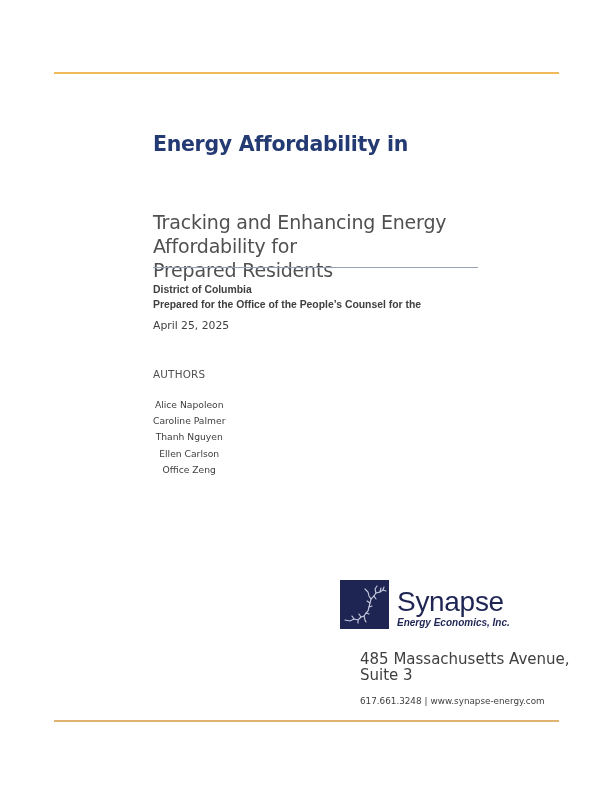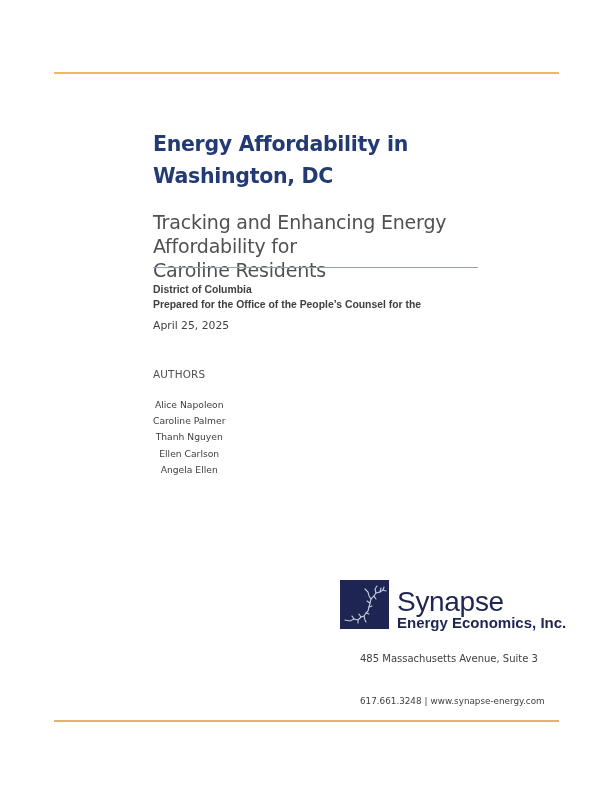--- a/index.html
+++ b/index.html
@@ -11,57 +11,56 @@
   .divider { position: absolute; left: 153px; top: 267px; width: 325px; height: 1px; background: #9aa0b8; }
   .prepared { position: absolute; left: 153px; top: 282px; width: 320px; color: #404040; font-family: "Liberation Sans", sans-serif; font-weight: bold; font-size: 10.4px; line-height: 15px; }
   .date { position: absolute; left: 153px; top: 318px; color: #404040; font-family: "DejaVu Sans", sans-serif; font-size: 10.8px; line-height: 16px; }
   .authors-heading { position: absolute; left: 153px; top: 368px; color: #505050; font-family: "DejaVu Sans", sans-serif; font-size: 10.4px; letter-spacing: 0.2px; }
   .authors-list { position: absolute; left: 153px; top: 397px; margin: 0; padding: 0; list-style: none; text-align: center; }
   .authors-list li { color: #404040; font-family: "DejaVu Sans", sans-serif; font-size: 9.2px; line-height: 16.2px; }
   .logo { position: absolute; left: 340px; top: 580px; display: flex; align-items: flex-end; }
   .logo-mark { width: 49px; height: 49px; background: #1e2553; }
   .logo-text { margin-left: 8px; }
   .logo-name { color: #1e2553; font-family: "Liberation Sans", sans-serif; font-size: 28px; font-weight: 500; line-height: 28px; letter-spacing: -0.3px; }
-  .logo-tag { color: #1e2553; font-family: "Liberation Sans", sans-serif; font-weight: bold; font-size: 15px; line-height: 12px; margin-top: 1px; }
-  .address { position: absolute; left: 360px; top: 651px; color: #404040; font-family: "DejaVu Sans", sans-serif; font-size: 10px; line-height: 16px; }
+  .logo-tag { color: #1e2553; font-family: "Liberation Sans", sans-serif; font-weight: bold; font-size: 10px; line-height: 12px; margin-top: 1px; font-style: italic; }
+  .address { position: absolute; left: 360px; top: 651px; color: #404040; font-family: "DejaVu Sans", sans-serif; font-size: 15px; line-height: 16px; }
   .contact { position: absolute; left: 360px; top: 694px; color: #404040; font-family: "DejaVu Sans", sans-serif; font-size: 8.8px; line-height: 14px; }
   .contact .sep { margin: 0 3px; }
 </style>
 </head>
 <body>
 
 <div class="rule-top"></div>
 
 <div class="title">
   <div>Energy Affordability in</div>
-  <div>Washington, DC</div>
 </div>
 
 <div class="subtitle">
   <div>Tracking and Enhancing Energy Affordability for</div>
-  <div>Caroline Residents</div>
+  <div>Prepared Residents</div>
 </div>
 
 <div class="divider"></div>
 
 <div class="prepared">
   <div>District of Columbia</div>
   <div>Prepared for the Office of the People’s Counsel for the</div>
 </div>
 
 <div class="date">April 25, 2025</div>
 
 <div class="authors-heading">AUTHORS</div>
 
 <ul class="authors-list">
   <li>Alice Napoleon</li>
   <li>Caroline Palmer</li>
   <li>Thanh Nguyen</li>
   <li>Ellen Carlson</li>
-  <li>Angela Ellen</li>
+  <li>Office Zeng</li>
 </ul>
 
 <div class="logo">
   <div class="logo-mark">
     <svg width="49" height="49" viewBox="0 0 49 49">
       <g stroke="#c9cde0" stroke-width="1.1" fill="none" stroke-linecap="round">
         <path d="M5 40 L10 41 L14 39 L18 40 L21 37 L24 36 L26 33 L28 31 L29 27 L30 23 L31 19 L34 16 L36 13 L40 12 L43 10 L46 11"></path>
         <path d="M24 36 L25 40 L26 42"></path>
         <path d="M18 40 L18 43"></path>
         <path d="M14 39 L12 36"></path>

